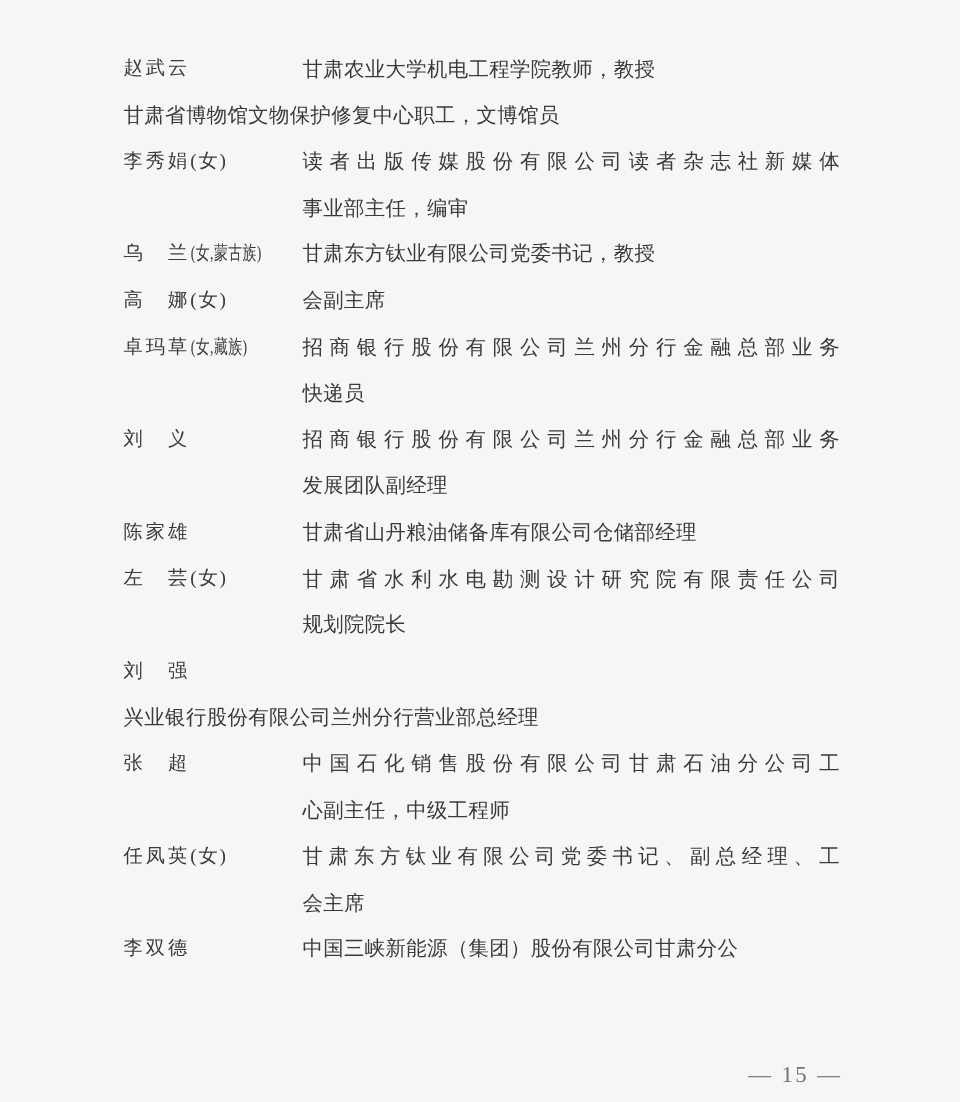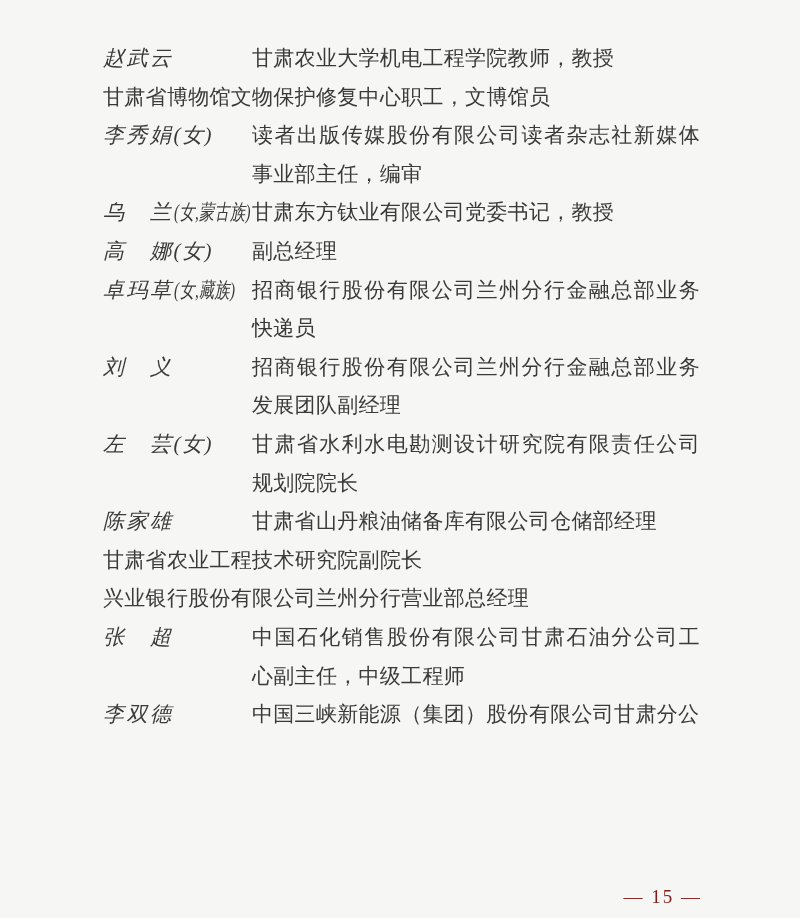--- a/index.html
+++ b/index.html
@@ -26,59 +26,58 @@
     top: 39px;
     width: 600px;
   }
   .entry {
     display: flex;
     align-items: flex-start;
   }
   .name-cell {
     flex: 0 0 149px;
     width: 149px;
-    font-size: 21px;
+    font-size: 16px;
     line-height: 38.6px;
     letter-spacing: 2.5px;
     white-space: nowrap;
     overflow: visible;
-    font-style: italic;
   }
   .paren {
     letter-spacing: 1.5px;
   }
   .paren.condensed {
     display: inline-block;
     transform: scaleX(0.72);
     transform-origin: 0 55%;
     letter-spacing: 0.5px;
   }
   .desc-cell {
     width: 448px;
     flex: 0 0 448px;
-    font-size: 21px;
+    font-size: 17px;
     line-height: 38.6px;
     letter-spacing: 0.3px;
   }
   .desc-line {
     white-space: nowrap;
   }
   .desc-line.fill {
     white-space: normal;
     text-align: justify;
     text-align-last: justify;
   }
   .footer {
     position: absolute;
     top: 886px;
     right: 98px;
     font-size: 19px;
     line-height: 22px;
     letter-spacing: 2px;
-    color: #7f1d1d;
+    color: #737373;
   }
 </style>
 </head>
 <body>
 
 <div class="page">
   <div class="entries" id="entries">
   <div class="entry">
     <div class="name-cell"><span class="name">赵武云</span><span class="paren"></span></div>
     <div class="desc-cell">
@@ -104,75 +103,80 @@
     <div class="name-cell"><span class="name">乌　兰</span><span class="paren condensed">(女,蒙古族)</span></div>
     <div class="desc-cell">
           <div class="desc-line">甘肃东方钛业有限公司党委书记，教授</div>
         </div>
   </div>
 
 
   <div class="entry">
     <div class="name-cell"><span class="name">高　娜</span><span class="paren">(女)</span></div>
     <div class="desc-cell">
-          <div class="desc-line">副总经理</div>
+          <div class="desc-line">会副主席</div>
         </div>
   </div>
 
   <div class="entry">
     <div class="name-cell"><span class="name">卓玛草</span><span class="paren condensed">(女,藏族)</span></div>
     <div class="desc-cell">
           <div class="desc-line fill">招商银行股份有限公司兰州分行金融总部业务</div>
           <div class="desc-line">快递员</div>
         </div>
   </div>
 
   <div class="entry">
     <div class="name-cell"><span class="name">刘　义</span><span class="paren"></span></div>
     <div class="desc-cell">
           <div class="desc-line fill">招商银行股份有限公司兰州分行金融总部业务</div>
           <div class="desc-line">发展团队副经理</div>
         </div>
   </div>
 
   <div class="entry">
+    <div class="name-cell"><span class="name">陈家雄</span><span class="paren"></span></div>
+    <div class="desc-cell">
+          <div class="desc-line">甘肃省山丹粮油储备库有限公司仓储部经理</div>
+        </div>
+  </div>
+
+  <div class="entry">
     <div class="name-cell"><span class="name">左　芸</span><span class="paren">(女)</span></div>
     <div class="desc-cell">
           <div class="desc-line fill">甘肃省水利水电勘测设计研究院有限责任公司</div>
           <div class="desc-line">规划院院长</div>
         </div>
   </div>
 
   <div class="entry">
-    <div class="name-cell"><span class="name">陈家雄</span><span class="paren"></span></div>
-    <div class="desc-cell">
-          <div class="desc-line">甘肃省山丹粮油储备库有限公司仓储部经理</div>
-        </div>
-  </div>
-
-  <div class="entry">
-    <div class="desc-cell">
-          <div class="desc-line">甘肃省农业工程技术研究院副院长</div>
-        </div>
+    <div class="name-cell"><span class="name">刘　强</span><span class="paren"></span></div>
   </div>
 
   <div class="entry">
     <div class="desc-cell">
           <div class="desc-line">兴业银行股份有限公司兰州分行营业部总经理</div>
         </div>
   </div>
 
   <div class="entry">
     <div class="name-cell"><span class="name">张　超</span><span class="paren"></span></div>
     <div class="desc-cell">
           <div class="desc-line fill">中国石化销售股份有限公司甘肃石油分公司工</div>
           <div class="desc-line">心副主任，中级工程师</div>
         </div>
   </div>
 
+  <div class="entry">
+    <div class="name-cell"><span class="name">任凤英</span><span class="paren">(女)</span></div>
+    <div class="desc-cell">
+          <div class="desc-line fill">甘肃东方钛业有限公司党委书记、副总经理、工</div>
+          <div class="desc-line">会主席</div>
+        </div>
+  </div>
 
   <div class="entry">
     <div class="name-cell"><span class="name">李双德</span><span class="paren"></span></div>
     <div class="desc-cell">
           <div class="desc-line">中国三峡新能源（集团）股份有限公司甘肃分公</div>
         </div>
   </div>
 </div>
   <div class="footer">— 15 —</div>
 </div>

